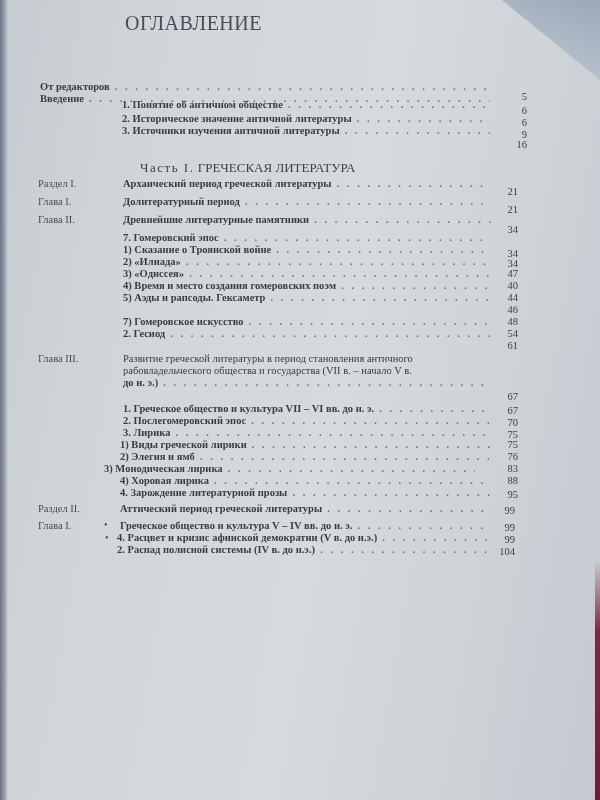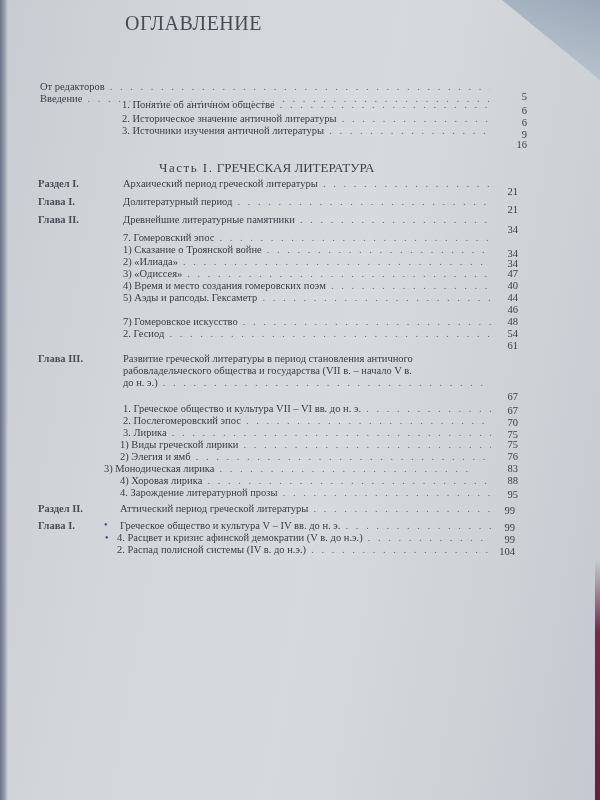--- a/index.html
+++ b/index.html
@@ -24,31 +24,31 @@
     }
     .redge {
       position: absolute; right: 0; top: 560px; width: 5px; height: 240px;
       background: linear-gradient(180deg, rgba(120,30,50,0) 0%, #7a2a3e 30%, #6b1f33 100%);
     }
     .title {
       position: absolute; left: 125px; top: 12px;
       font-size: 20px; letter-spacing: 0.5px; color: #4a4c55;
     }
     .part-title {
-      position: absolute; left: 159px; top: 160px;
+      position: absolute; left: 140px; top: 160px;
       font-size: 13px; color: #3d3f48;
     }
     .part-title .sp { letter-spacing: 1.5px; }
     .row {
       position: absolute; left: 0; width: 600px; height: 13px;
       font-size: 10.5px; line-height: 13px; white-space: nowrap;
     }
-    .lbl { position: absolute; left: 38px; color: #4a4c55; font-weight: bold; }
+    .lbl { position: absolute; left: 38px; color: #4a4c55; }
     .txt {
-      position: absolute; overflow: hidden; color: #3a3c45;
+      position: absolute; overflow: hidden; color: #3a3c45; font-weight: bold;
     }
     .txt::after {
       content: " . . . . . . . . . . . . . . . . . . . . . . . . . . . . . . . . . . . . . . . . . . . . . . . . . . . . . . . . . . . . . . . . . . . . . . . . . . . . . . . . . . . .";
       color: #6a6d78; letter-spacing: 2.5px;
     }
     .pg {
       position: absolute; width: 40px; text-align: right; color: #3a3c45;
     }
     .ml { position: absolute; font-size: 10.5px; line-height: 13px; color: #3a3c45; white-space: nowrap; }
     .mark { position: absolute; color: #3b3f8a; font-size: 10px; }

